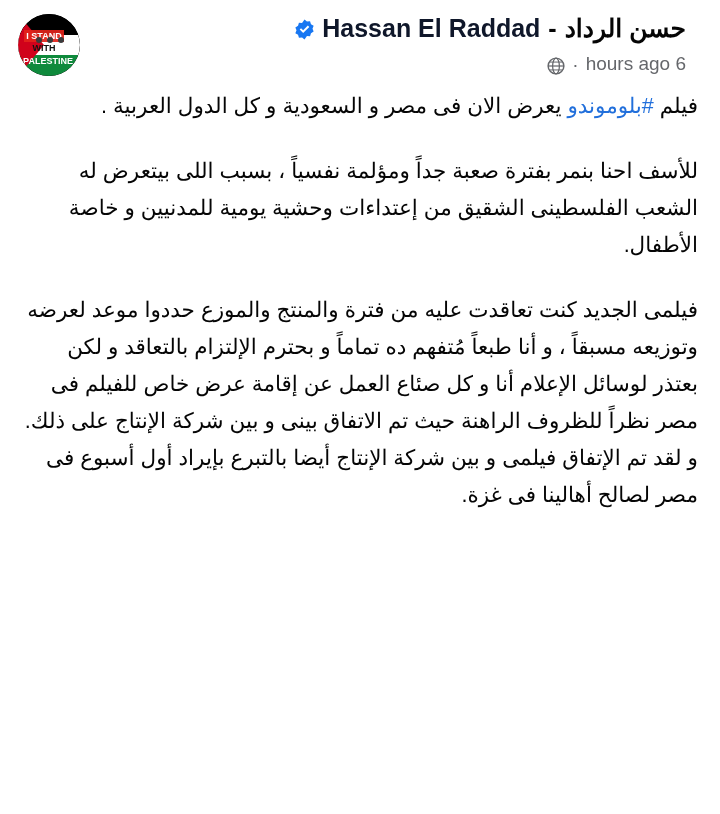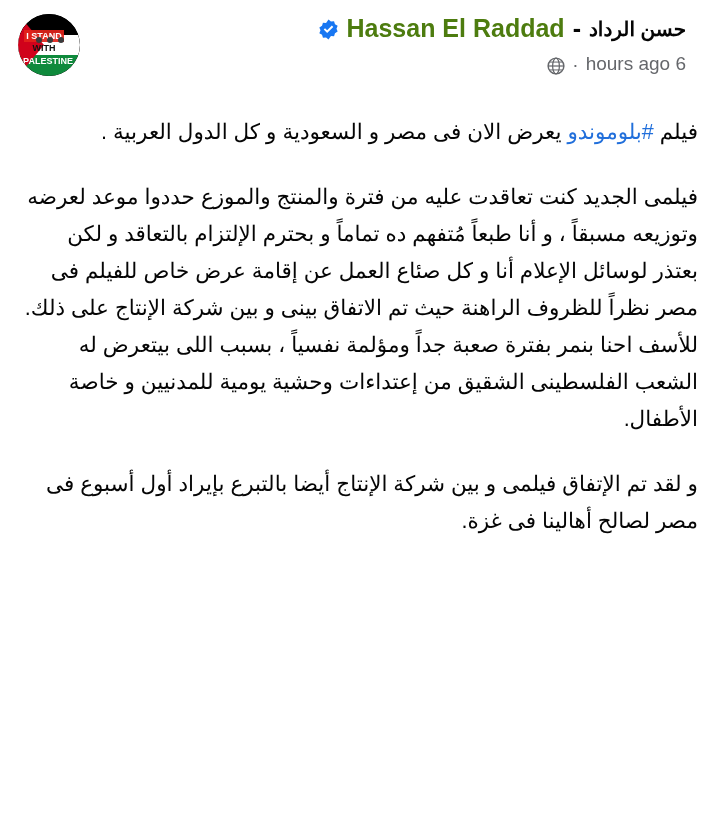--- a/index.html
+++ b/index.html
@@ -58,35 +58,35 @@
     display: flex;
     flex-direction: row;
     align-items: center;
     justify-content: flex-start;
     gap: 6px;
     white-space: nowrap;
     direction: rtl;
   }
 
   .name-ar {
-    font-size: 20px;
+    font-size: 25px;
     font-weight: bold;
     color: #050505;
     letter-spacing: 0;
   }
   .name-sep {
     font-size: 25px;
     font-weight: bold;
     color: #050505;
     padding: 0 2px;
   }
   .name-en {
     font-size: 25px;
     font-weight: bold;
-    color: #4d7c0f;
+    color: #0f172a;
     direction: ltr;
   }
 
   .verified {
     width: 23px;
     height: 23px;
     flex: 0 0 23px;
     display: inline-block;
     position: relative;
     top: 1px;
@@ -132,21 +132,20 @@
   .menu-dots span {
     width: 6px;
     height: 6px;
     border-radius: 50%;
     background: #3a3b3c;
     display: block;
   }
 
   
   .post-body {
-    margin-top: 26px;
     direction: rtl;
     text-align: right;
     font-size: 21.5px;
     line-height: 1.72;
     color: #050505;
     padding: 0 4px 0 2px;
   }
   .para {
     margin: 0 0 28px 0;
     white-space: pre-wrap;
@@ -215,20 +214,20 @@
     <div class="menu-dots">
       <span></span>
       <span></span>
       <span></span>
     </div>
   </div>
 
   <div class="post-body">
     <p class="para"><span>فيلم </span><span class="hashtag">#بلوموندو</span><span> يعرض الان فى مصر و السعودية و كل الدول العربية .</span></p>
 
+    <p class="para">للأسف احنا بنمر بفترة صعبة جداً ومؤلمة نفسياً ، بسبب اللى بيتعرض له الشعب الفلسطينى الشقيق من إعتداءات وحشية يومية للمدنيين و خاصة الأطفال.</p>
+
     <p class="para tight">فيلمى الجديد كنت تعاقدت عليه من فترة والمنتج والموزع حددوا موعد لعرضه وتوزيعه مسبقاً ، و أنا طبعاً مُتفهم ده تماماً و بحترم الإلتزام بالتعاقد و لكن بعتذر لوسائل الإعلام أنا و كل صئاع العمل عن إقامة عرض خاص للفيلم فى مصر نظراً للظروف الراهنة حيث تم الاتفاق بينى و بين شركة الإنتاج على ذلك.</p>
-
-    <p class="para">للأسف احنا بنمر بفترة صعبة جداً ومؤلمة نفسياً ، بسبب اللى بيتعرض له الشعب الفلسطينى الشقيق من إعتداءات وحشية يومية للمدنيين و خاصة الأطفال.</p>
 
     <p class="para">و لقد تم الإتفاق فيلمى و بين شركة الإنتاج أيضا بالتبرع بإيراد أول أسبوع فى مصر لصالح أهالينا فى غزة.</p>
   </div>
 
 </div>
 
 </body></html>

